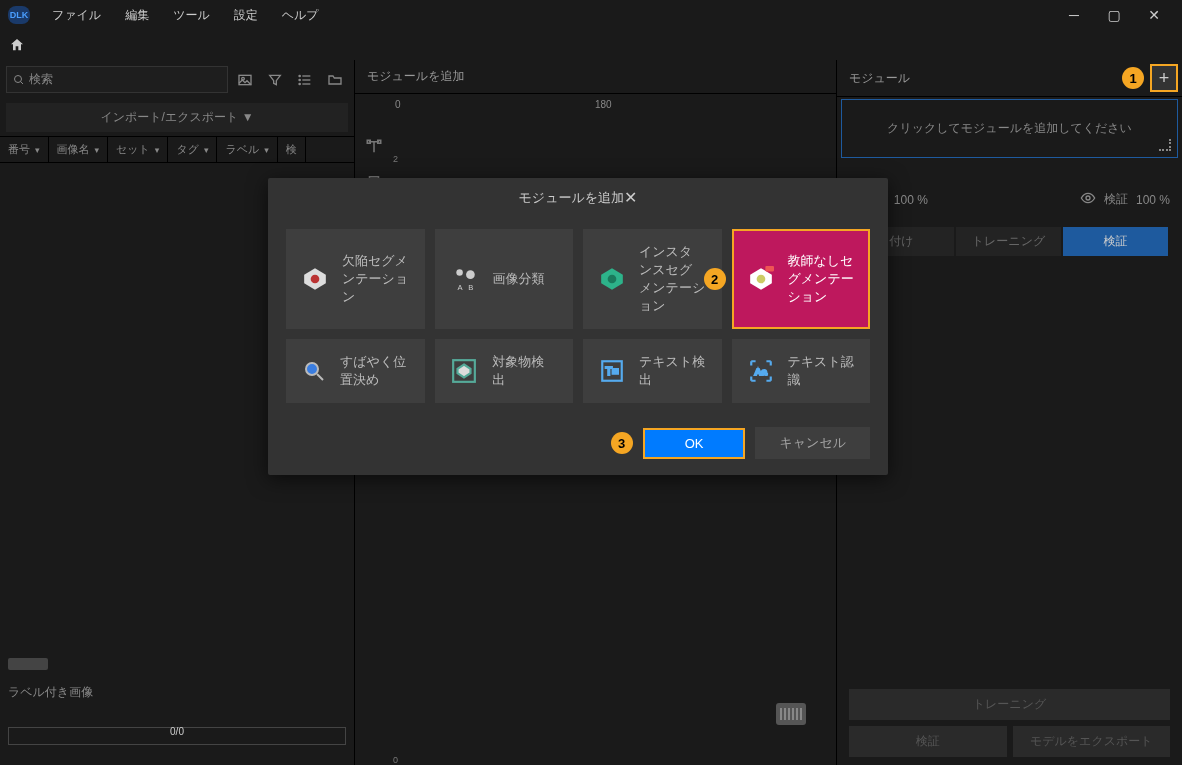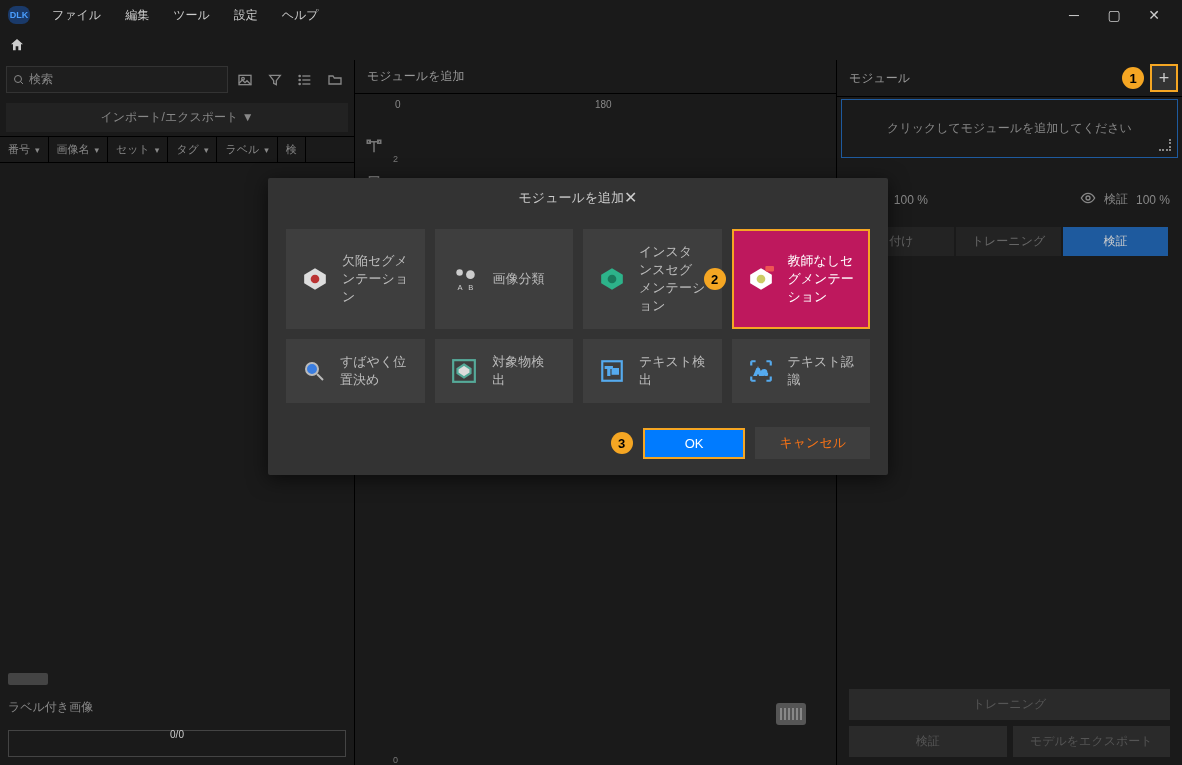--- a/index.html
+++ b/index.html
@@ -18,21 +18,21 @@
   .search-row { display: flex; align-items: center; padding: 6px; gap: 4px; }
   .search-box { flex: 1; display: flex; align-items: center; border: 1px solid #333; padding: 4px 6px; color: #888; background: #1e1e1e; }
   .search-box svg { margin-right: 4px; }
   .tool-icon { width: 26px; height: 26px; display: flex; align-items: center; justify-content: center; color: #888; }
   .import-btn { background: #222; text-align: center; padding: 6px; color: #888; margin: 4px 6px; font-size: 12px; }
   .header-row { display: flex; border-top: 1px solid #000; border-bottom: 1px solid #000; }
   .header-cell { padding: 5px 8px; color: #888; font-size: 11px; display: flex; align-items: center; gap: 2px; border-right: 1px solid #000; }
   .left-bottom { margin-top: auto; padding: 8px; }
   .scroll-thumb { height: 12px; background: #444; width: 40px; border-radius: 2px; }
   .label-count-row { display:flex; justify-content:space-between; padding:6px 8px; color:#888; }
-  .progress-bar { height: 27px; border: 1px solid #444; margin: 8px 8px; position: relative; }
+  .progress-bar { height: 18px; border: 1px solid #444; margin: 20px 8px; position: relative; }
   .progress-text { position: absolute; left: 50%; top: -2px; transform: translateX(-50%); font-size: 10px; color: #ccc; }
   .center-panel { flex: 1; background: #1a1a1a; border-right: 1px solid #000; position: relative; }
   .center-header { padding: 8px 12px; color: #999; border-bottom: 1px solid #000; }
   .canvas-wrap { position: relative; height: calc(100% - 34px); background: #1a1a1a; }
   .rulers-top { height: 20px; display:flex; align-items:center; font-size:10px; color:#888; padding-left:40px; }
   .rulers-top span { width: 200px; display:inline-block; }
   .tool-strip { position:absolute; left:6px; top:40px; display:flex; flex-direction:column; gap:6px; }
   .tool-strip .t { width:26px; height:26px; display:flex; align-items:center; justify-content:center; color:#777; }
   .keyboard-icon { position:absolute; right:30px; bottom:40px; width:30px; height:22px; background:#555; border-radius:3px; display:flex; align-items:center; justify-content:center; }
   .keyboard-icon::before{content:""; width:22px; height:12px; background:repeating-linear-gradient(90deg,#888 0 2px,#555 2px 4px), repeating-linear-gradient(0deg,#888 0 2px,#555 2px 4px);}
@@ -54,21 +54,21 @@
   
   .modal { position:absolute; left:268px; top:178px; width:620px; background:#333; border-radius:2px; box-shadow:0 4px 20px rgba(0,0,0,0.6); }
   .modal-header { display:flex; justify-content:center; align-items:center; padding:10px 14px; color:#ccc; font-size:13px; }
   .modal-close { color:#ccc; font-size:16px; cursor:pointer; }
   .module-grid { display:grid; grid-template-columns:1fr 1fr 1fr 1fr; gap:10px; padding:12px 18px; }
   .module-card { background:#3e3e3e; padding:14px 16px; display:flex; align-items:center; gap:14px; color:#bbb; font-size:13px; cursor:pointer; position:relative; }
   .module-card.selected { background:#be185d; color:#fff; border:2px solid #f5a623; padding:12px 14px; }
   .card-icon { width:28px; height:28px; display:flex; align-items:center; justify-content:center; }
   .modal-footer { display:flex; justify-content:flex-end; gap:10px; padding:12px 18px 16px; align-items:center; }
   .ok-btn { background:#007bff; color:#fff; padding:6px 40px; border:2px solid #f5a623; font-size:13px; }
-  .cancel-btn { background:#3e3e3e; color:#f97316; padding:7px 24px; font-size:13px; }
+  .cancel-btn { background:#3e3e3e; color:#a3a3a3; padding:7px 24px; font-size:13px; }
   .callout { width:22px; height:22px; border-radius:50%; background:#f5a623; color:#000; font-weight:bold; display:flex; align-items:center; justify-content:center; font-size:13px; position:absolute; z-index:50; }
   .caret::after{content:"▾"; font-size:9px; margin-left:3px; color:#888;}
   .rulers-left { position:absolute; left:38px; top:60px; bottom:0; width:14px; display:flex; flex-direction:column; justify-content:space-between; font-size:9px; color:#777; }
   .rulers-left span{ display:block; }
 </style>
 </head>
 <body>
 
 <div class="menubar">
   <div class="logo">DLK</div>

